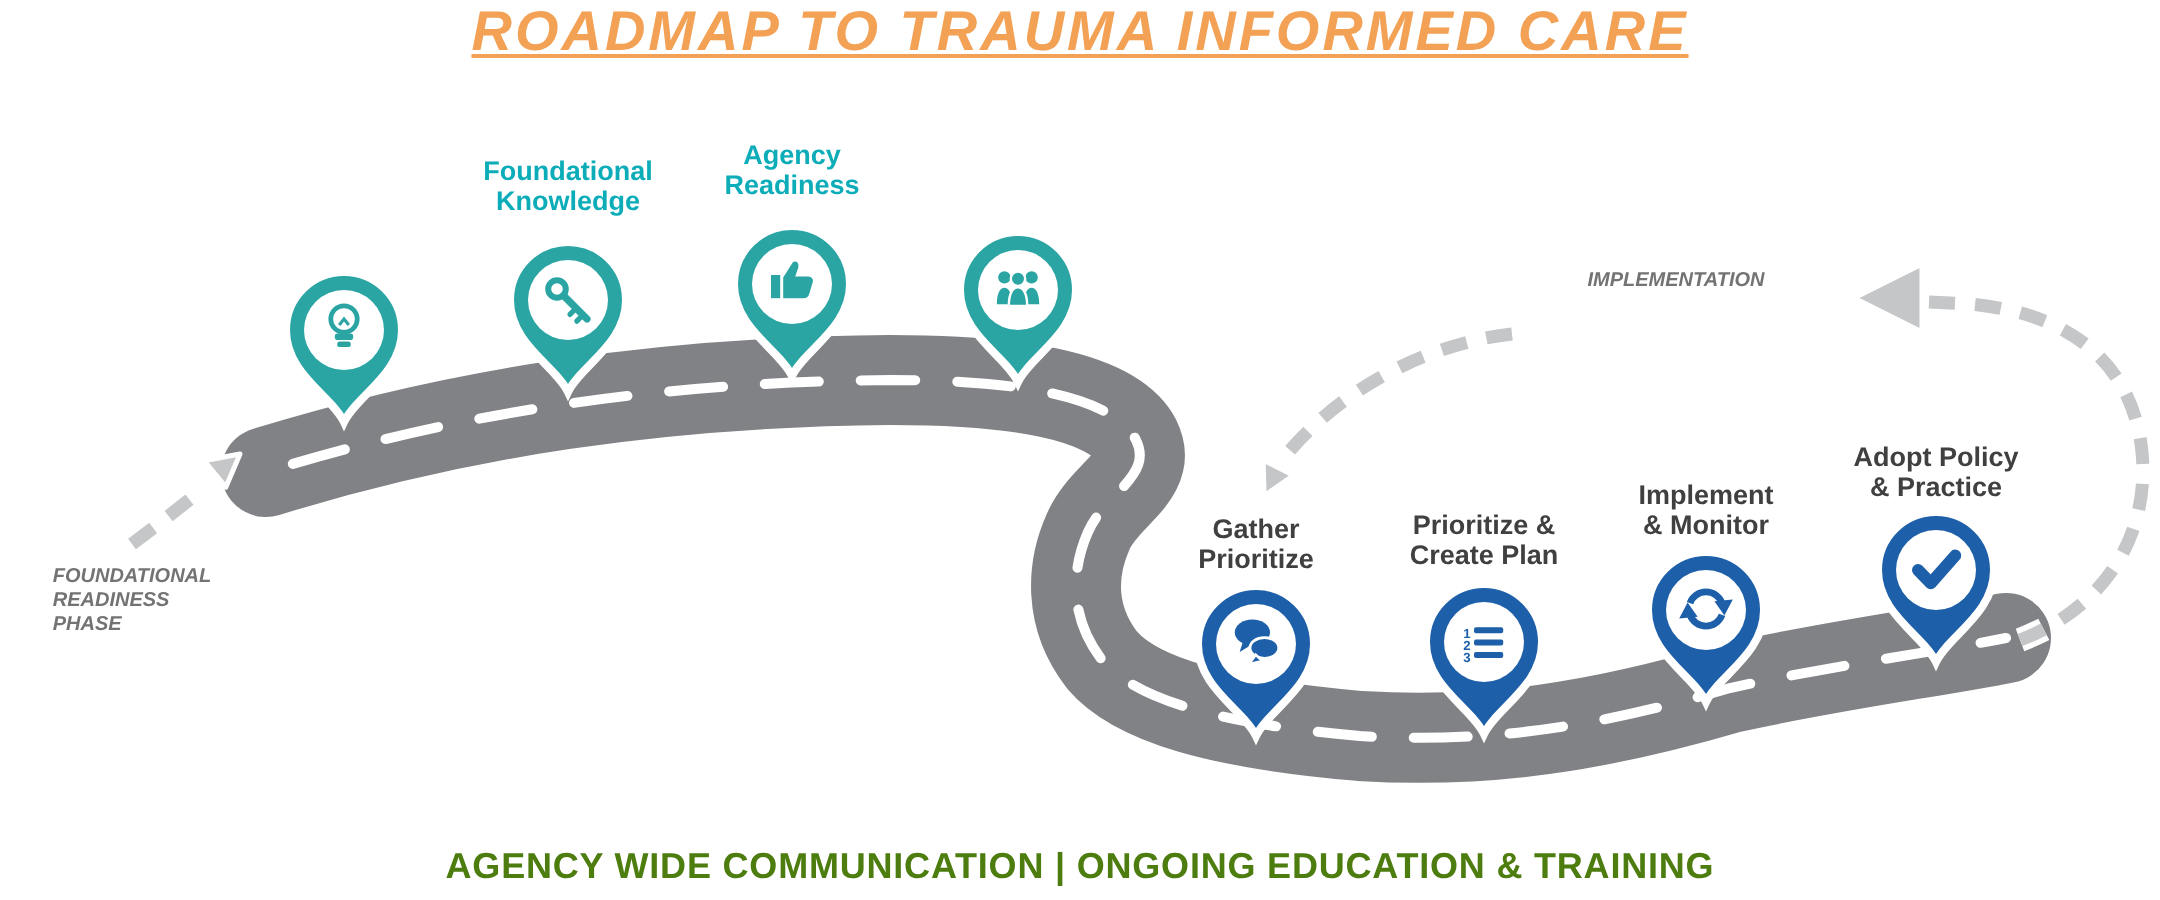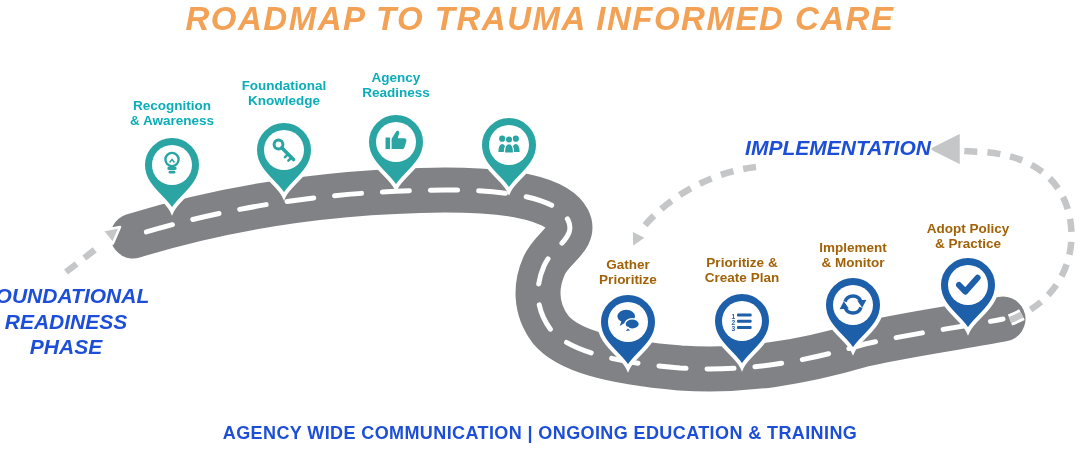--- a/index.html
+++ b/index.html
@@ -2,39 +2,39 @@
 <html><head>
 <meta charset="utf-8">
 <style>
   html,body{margin:0;padding:0;background:#fff;}
   .stage{
     position:relative;width:1080px;height:450px;overflow:hidden;background:#ffffff;
     font-family:"Liberation Sans","DejaVu Sans",sans-serif;
   }
   .title{
     position:absolute;top:0;left:0;width:100%;text-align:center;
-    font-size:33px;font-weight:800;font-style:italic;letter-spacing:1.5px;
-    color:#F2A155;white-space:nowrap;
+    font-size:28px;font-weight:800;font-style:italic;letter-spacing:1.5px;
+    color:#F2A155;white-space:nowrap;text-decoration:underline;
   }
   .footer{
     position:absolute;top:423px;left:0;width:100%;text-align:center;
-    font-size:18px;font-weight:800;letter-spacing:.4px;color:#1d4ed8;white-space:nowrap;
+    font-size:18px;font-weight:800;letter-spacing:.4px;color:#4d7c0f;white-space:nowrap;
   }
   .art{position:absolute;top:0;left:0;}
   .pin-label{
     position:absolute;transform:translateX(-50%);text-align:center;
     font-size:13.5px;line-height:1.12;font-weight:800;white-space:pre-line;
     text-shadow:-1.5px -1.5px 0 #fff,1.5px -1.5px 0 #fff,-1.5px 1.5px 0 #fff,1.5px 1.5px 0 #fff,
                 -2px 0 0 #fff,2px 0 0 #fff,0 -2px 0 #fff,0 2px 0 #fff;
   }
   .teal-label{color:#0CADB8;}
-  .blue-label{color:#a16207;}
+  .blue-label{color:#404040;}
   .phase-label{
-    position:absolute;transform:translateX(-50%);text-align:center;
-    font-size:21px;line-height:1.22;font-weight:800;font-style:italic;color:#1d4ed8;
+    position:absolute;transform:translateX(-50%);text-align:left;
+    font-size:10px;line-height:1.22;font-weight:800;font-style:italic;color:#737373;
     white-space:pre-line;
     text-shadow:-1.5px -1.5px 0 #fff,1.5px -1.5px 0 #fff,-1.5px 1.5px 0 #fff,1.5px 1.5px 0 #fff;
   }
   
   .road{stroke:#808285;stroke-width:45;fill:none;stroke-linecap:round;}
   .road-dashes{stroke:#fff;stroke-width:5;fill:none;stroke-linecap:round;stroke-dasharray:27 21;stroke-dashoffset:-14;}
   .arrow-casing{stroke:#fff;stroke-width:12;fill:none;stroke-dasharray:13 10;}
   .arrow-dash{stroke:#C4C6C8;stroke-width:6.5;fill:none;stroke-dasharray:13 10;}
   .arrow-head{fill:#C4C6C8;stroke:#fff;stroke-width:2.5;stroke-linejoin:round;}
   .pin-teal .pin-body{fill:#2AA5A3;stroke:#fff;stroke-width:4;}
@@ -171,22 +171,20 @@
 
     <g class="pin-blue" transform="translate(968,331)">
       <path class="pin-body" d="M0,0 C-6,-13 -29,-24 -29,-46 A29,29 0 1,1 29,-46 C29,-24 6,-13 0,0 Z"></path>
       <circle class="pin-inner" cx="0" cy="-46" r="20"></circle>
       <g>
         <path class="ic-stroke" d="M -9 -46 L -2.6 -39.4 L 9.6 -53.2" stroke-width="6" stroke-linecap="round" stroke-linejoin="round"></path>
       </g>
     </g>
   </svg>
 
-  <div class="pin-label teal-label" style="left:172px;top:98px">Recognition
-&amp; Awareness</div>
   <div class="pin-label teal-label" style="left:284px;top:78px">Foundational
 Knowledge</div>
   <div class="pin-label teal-label" style="left:396px;top:70px">Agency
 Readiness</div>
   <div class="pin-label blue-label" style="left:628px;top:257px">Gather
 Prioritize</div>
   <div class="pin-label blue-label" style="left:853px;top:240px">Implement
 &amp; Monitor</div>
   <div class="pin-label blue-label" style="left:742px;top:255px">Prioritize &amp;
 Create Plan</div>

